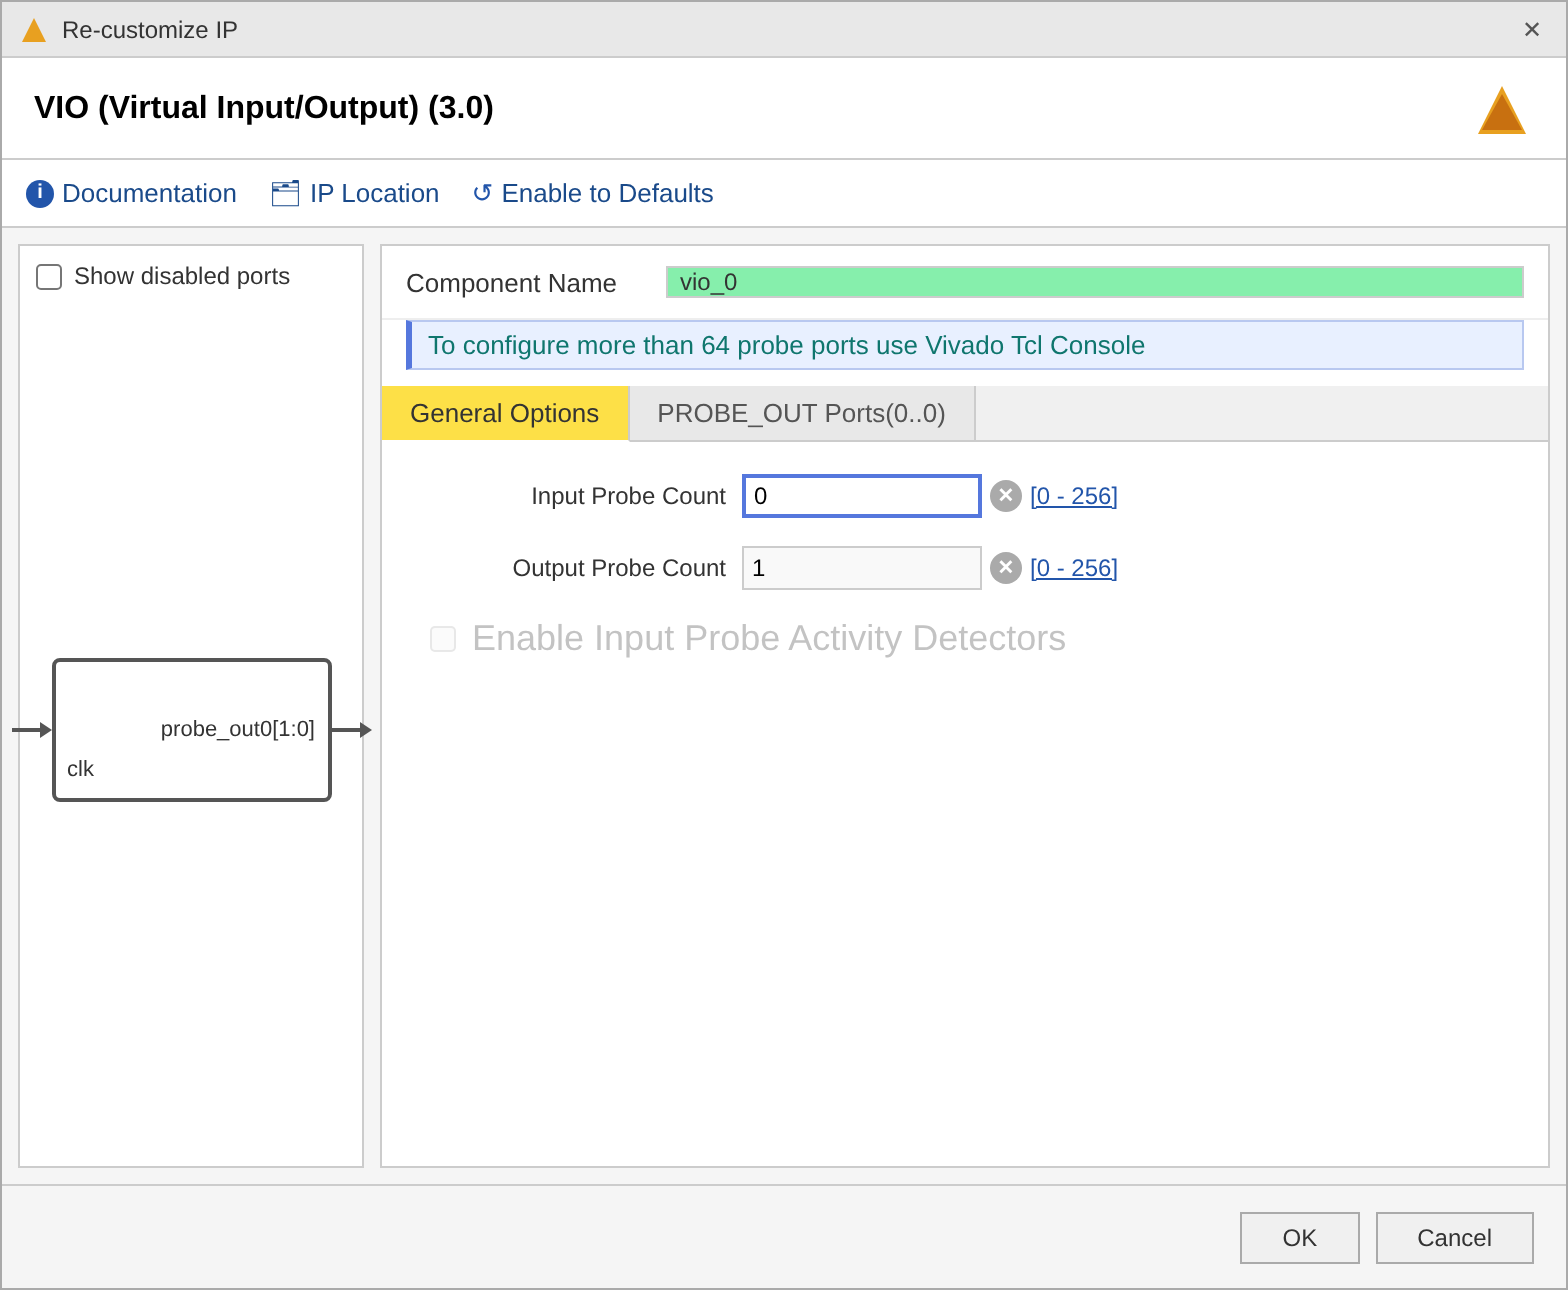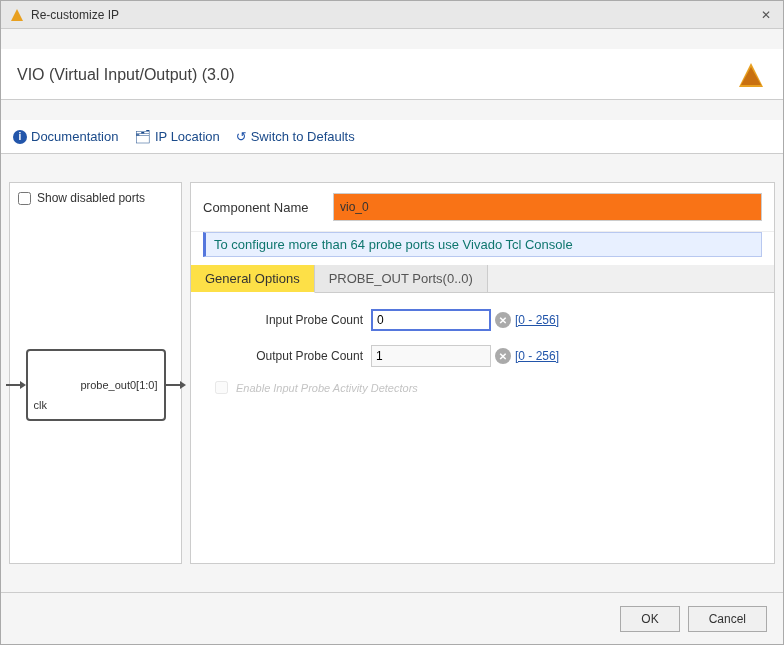--- a/index.html
+++ b/index.html
@@ -15,21 +15,20 @@
     }
 
     .dialog {
       width: 784px;
       height: 645px;
       background: #f5f5f5;
       border: 1px solid #aaa;
       display: flex;
       flex-direction: column;
       box-shadow: 2px 2px 8px rgba(0,0,0,0.3);
-      gap: 20px;
     }
 
     
     .title-bar {
       background: #e8e8e8;
       border-bottom: 1px solid #ccc;
       display: flex;
       align-items: center;
       justify-content: space-between;
       padding: 4px 8px;
@@ -67,22 +66,22 @@
       background: #ffffff;
       border-bottom: 1px solid #ccc;
       padding: 10px 16px 8px 16px;
       display: flex;
       align-items: center;
       justify-content: space-between;
     }
 
     .header-title {
       font-size: 16px;
-      font-weight: normal;
-      color: #404040;
+      font-weight: bold;
+      color: #000000;
     }
 
     
     .toolbar {
       background: #ffffff;
       border-bottom: 1px solid #ccc;
       padding: 4px 12px;
       display: flex;
       align-items: center;
       gap: 16px;
@@ -218,22 +217,22 @@
       color: #333;
       min-width: 120px;
     }
 
     .component-name-input {
       flex: 1;
       border: 1px solid #ccc;
       padding: 3px 6px;
       font-size: 12px;
       color: #333;
-      background: #f97316;
-      height: 28px;
+      background: #86efac;
+      height: 16px;
     }
 
     .info-banner {
       background: #e8f0ff;
       border: 1px solid #b8c8f0;
       border-left: 3px solid #5577dd;
       margin: 0 12px 8px 12px;
       padding: 4px 8px;
       font-size: 12px;
       color: #0f766e;
@@ -444,21 +443,21 @@
     <div class="toolbar-item">
       <span class="info-icon">i</span>
       <span>Documentation</span>
     </div>
     <div class="toolbar-item">
       <span style="font-size:13px;">🗂</span>
       <span>IP Location</span>
     </div>
     <div class="toolbar-item">
       <span style="font-size:13px; color:#2255aa;">↺</span>
-      <span>Switch to Defaults</span>
+      <span>Enable to Defaults</span>
     </div>
   </div>
 
   <div class="main-content">
 
     <div class="left-panel">
       <div class="show-ports-checkbox">
         <input type="checkbox" id="show-ports" style="">
         <label class="show-ports-label" for="show-ports">Show disabled ports</label>
       </div>
@@ -523,21 +522,21 @@
           <span class="form-label">Output Probe Count</span>
           <div class="form-input-wrapper">
             <input class="form-input-plain" type="text" value="1" style="">
             <button class="clear-btn">✕</button>
             <span class="range-label">[0 - 256]</span>
           </div>
         </div>
 
         <div class="checkbox-row checkbox-disabled">
           <input type="checkbox" disabled="" id="enable-activity" style="">
-          <label for="enable-activity" style="font-size:11px; color:#888;font-style:italic;">Enable Input Probe Activity Detectors</label>
+          <label for="enable-activity" style="font-size:18px; color:#888;">Enable Input Probe Activity Detectors</label>
         </div>
 
       </div>
     </div>
 
   </div>
 
   <div class="footer">
     <button class="btn btn-primary">OK</button>
     <button class="btn">Cancel</button>

